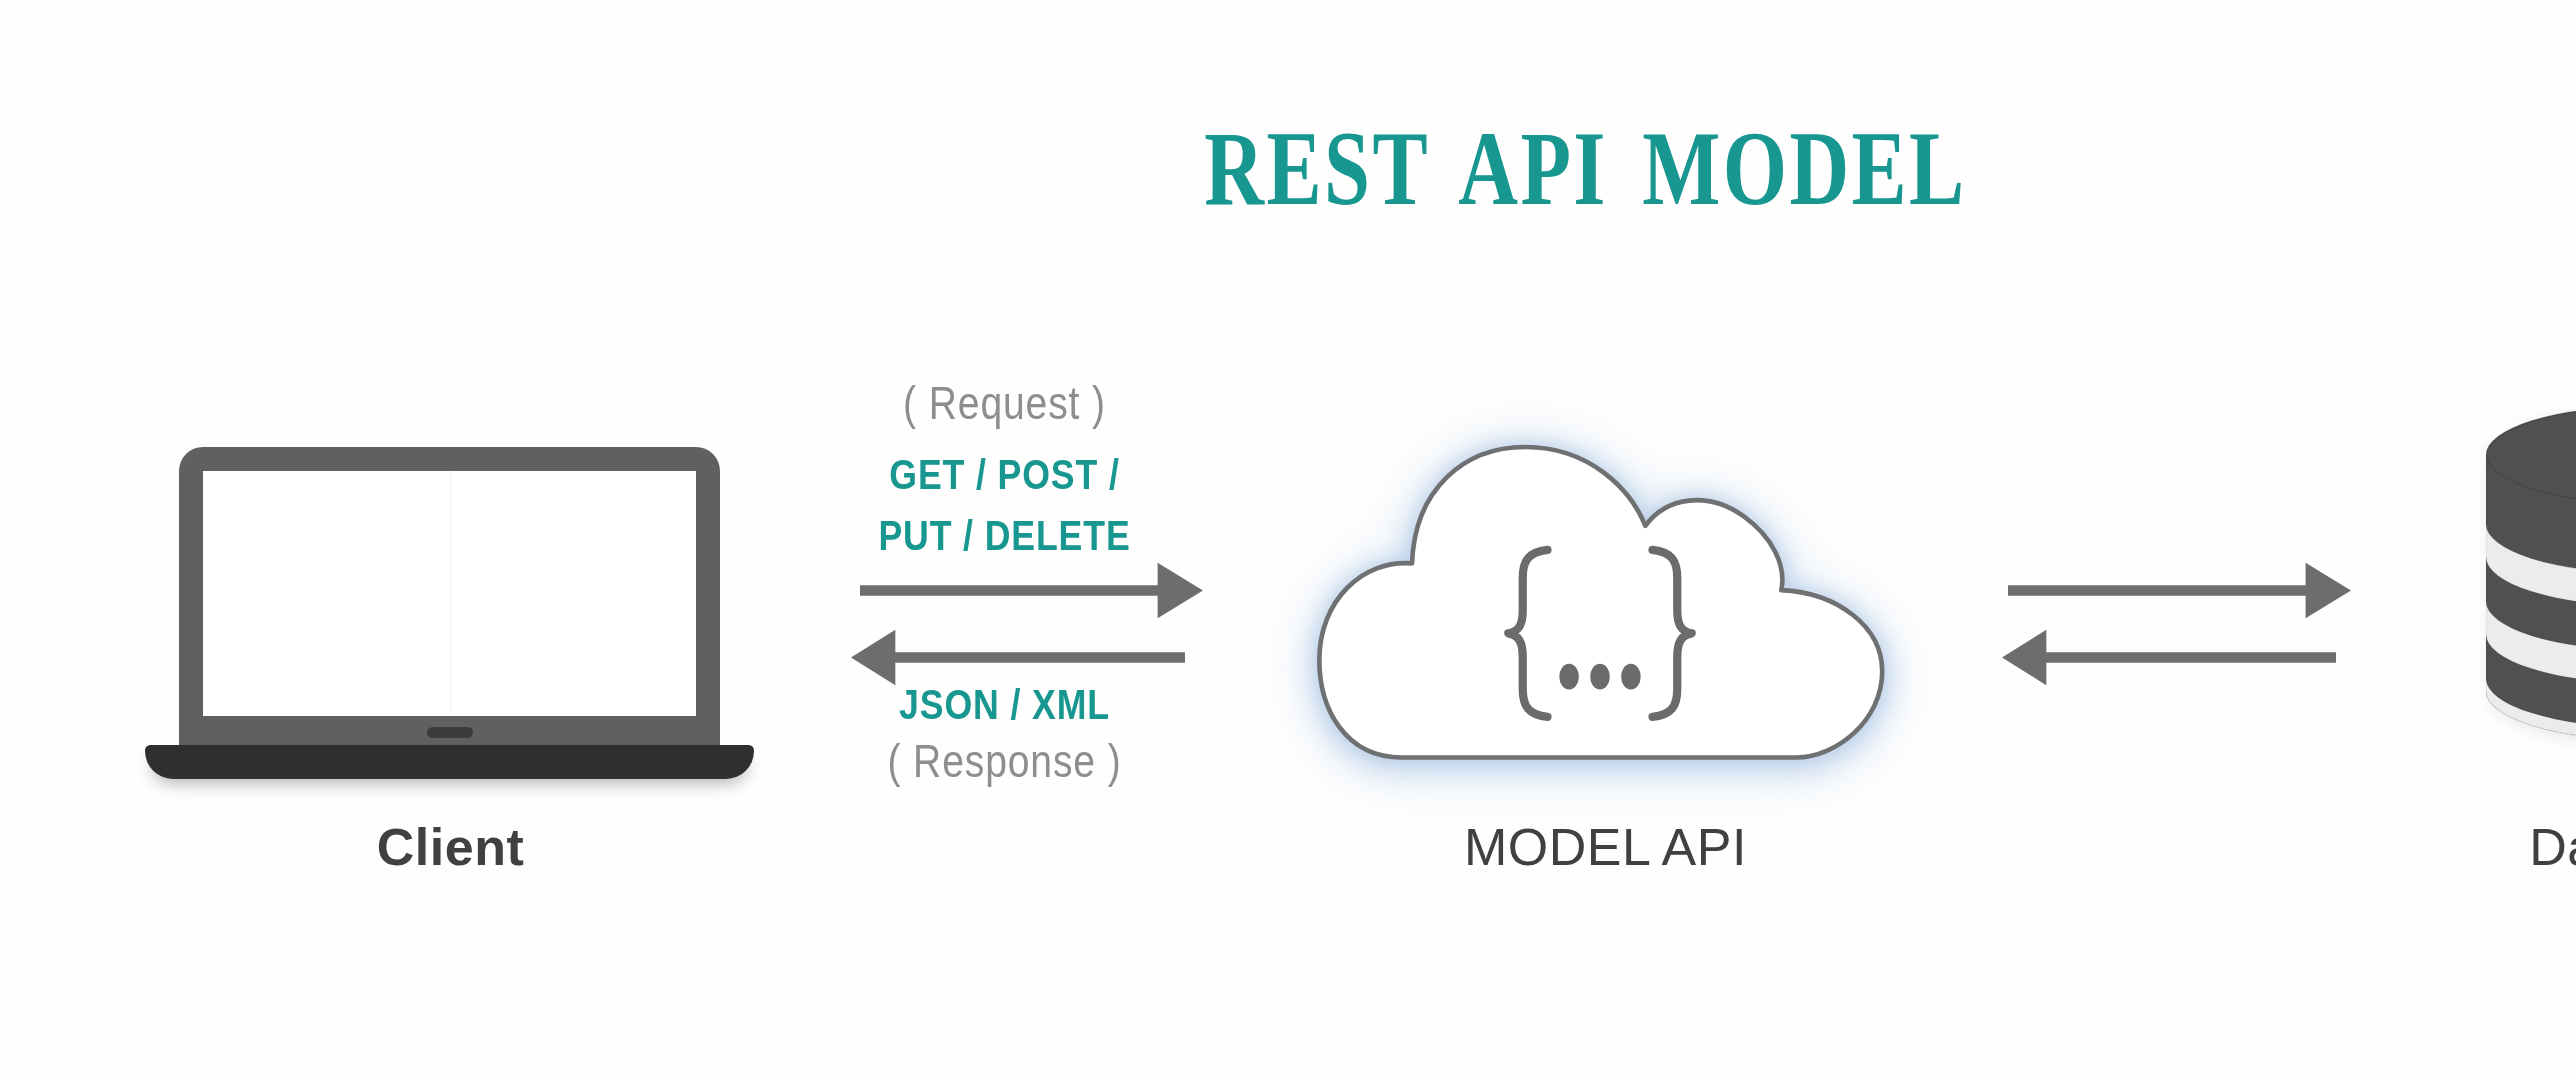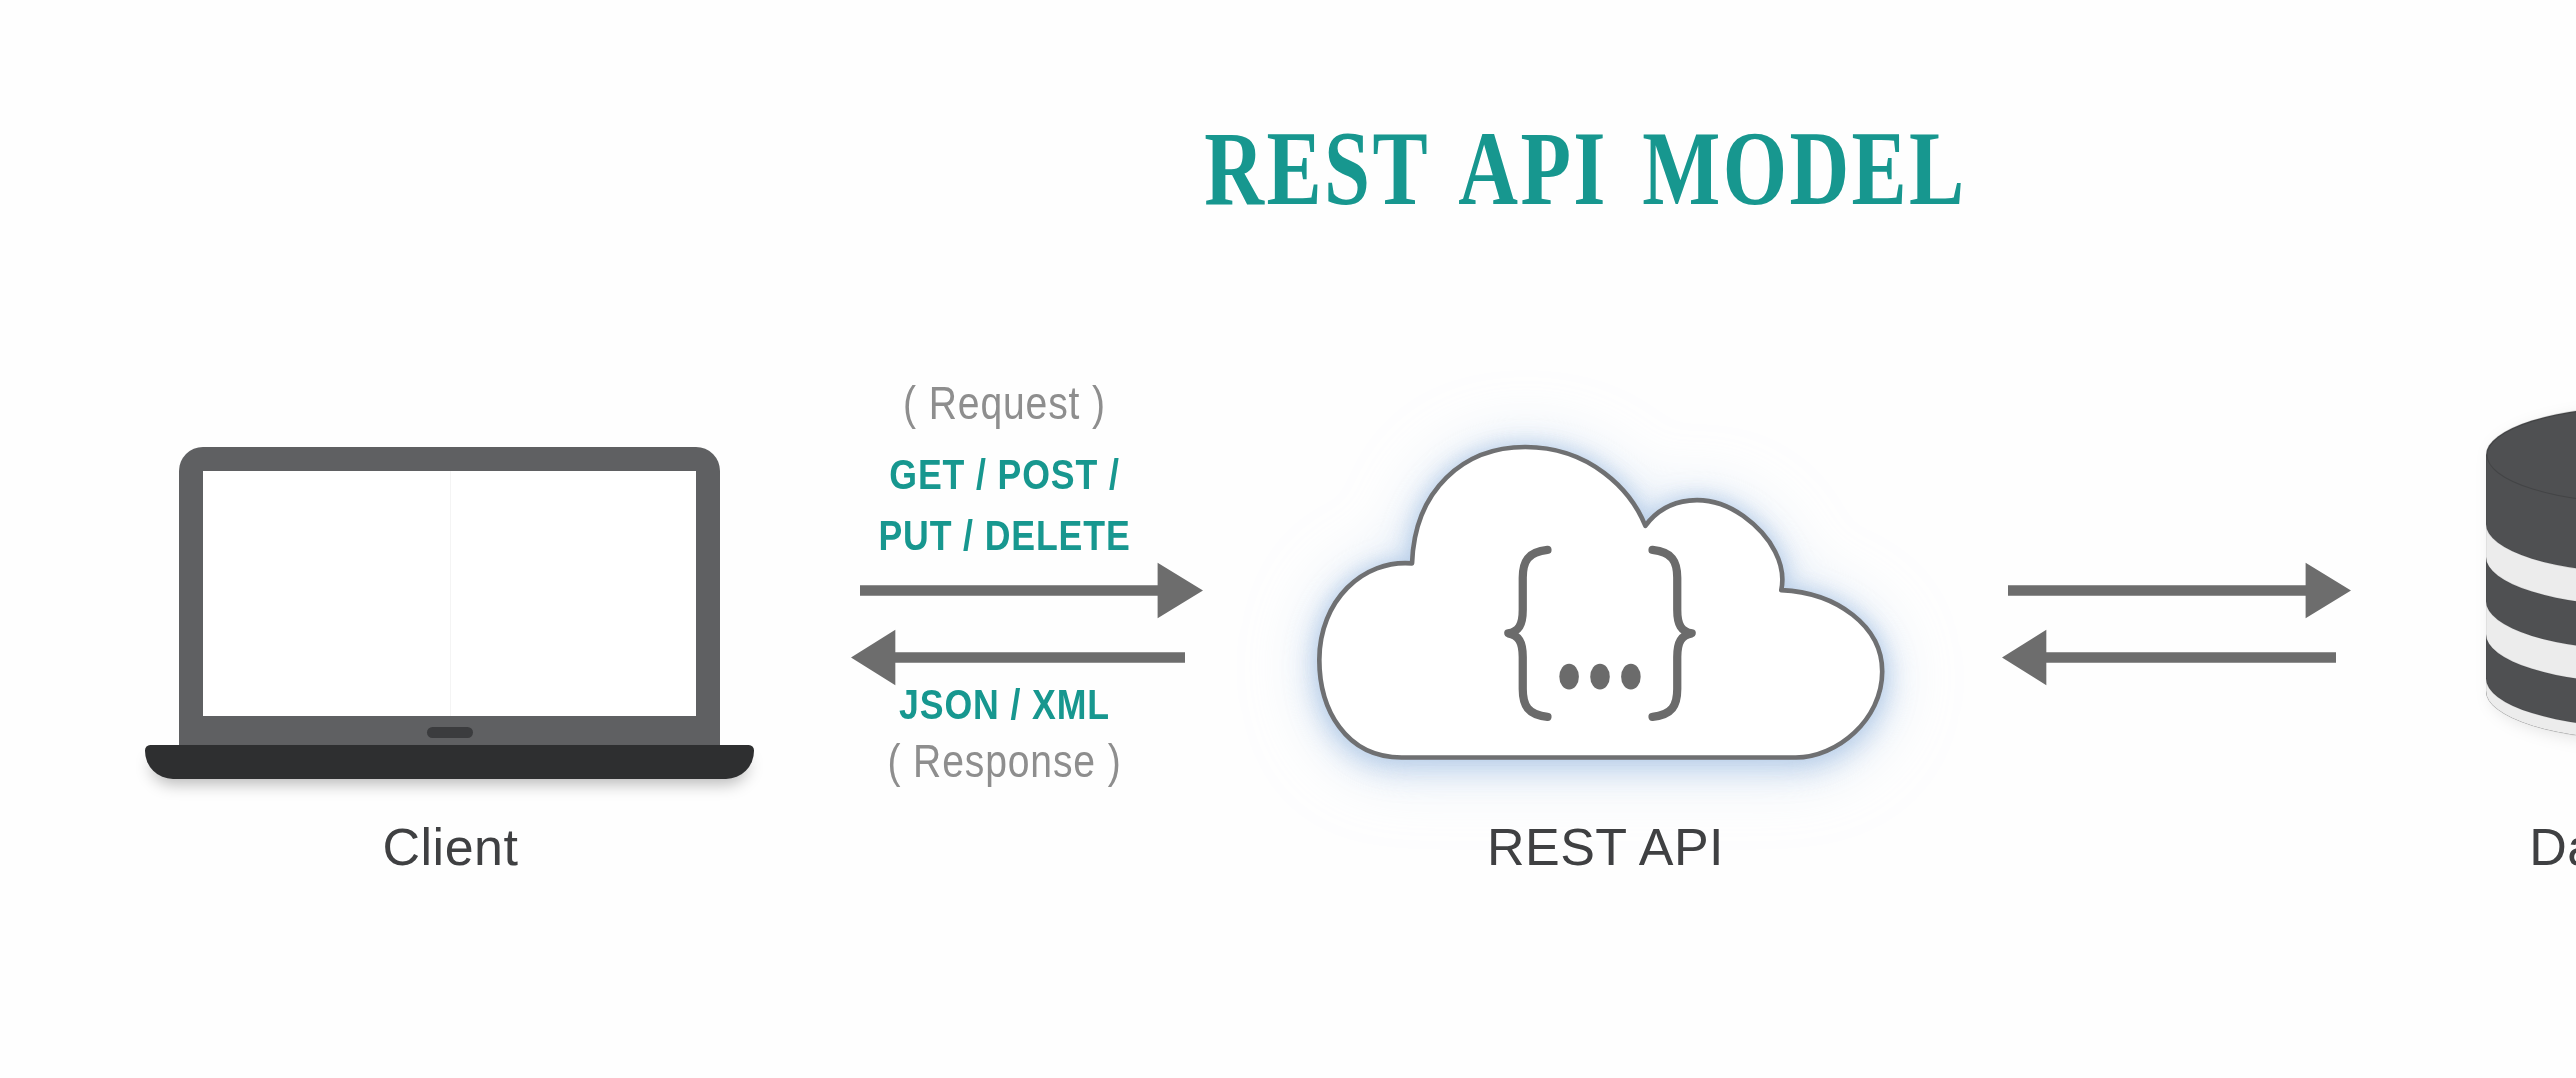--- a/index.html
+++ b/index.html
@@ -24,21 +24,21 @@
     background:rgba(0,0,0,0.045);}
   .laptop-notch{position:absolute;left:50%;transform:translateX(-50%);bottom:7.2px;
     width:46px;height:11.3px;border-radius:6.2px;background:var(--laptop_notch,#3B3C3E);}
   .laptop-base{position:absolute;left:0;top:298px;width:609px;height:34px;
     background:var(--laptop_base,#2E2F30);border-radius:5.2px 5.2px 28px 28px;
     box-shadow:0 10.3px 15.5px -5.2px rgba(0,0,0,0.28);}
 
   
   .node-label{position:absolute;top:817px;width:361px;text-align:center;
     font-size:52px;letter-spacing:0.5px;color:var(--text_dark,#3F4042);white-space:nowrap;}
-  .client-label{left:270px;}
+  .client-label{left:270px;font-weight:bold;}
   .api-label{left:1425px;}
   .db-label{left:2462px;}
 
   
   .flow-text{position:absolute;left:824px;width:361px;text-align:center;
     transform:scaleX(0.85);transform-origin:center center;white-space:nowrap;line-height:1;}
   .flow-muted{font-size:46px;font-weight:400;letter-spacing:1px;color:var(--text_muted,#8E8E8E);}
   .flow-accent{font-size:42px;font-weight:700;letter-spacing:1px;color:var(--accent_teal,#17978F);}
   .request-note{top:380px;}
   .methods-1{top:454px;}
@@ -115,21 +115,21 @@
         C 450 398 442 410 422 414 C 442 418 450 430 450 460 L 450 522
         C 450 554 460 572 498 576"></path>
       <path class="brace" d="M 702 252 C 740 256 750 274 750 306 L 750 368
         C 750 398 758 410 778 414 C 758 418 750 430 750 460 L 750 522
         C 750 554 740 572 702 576"></path>
       <ellipse class="dot" cx="540" cy="498" rx="19" ry="25"></ellipse>
       <ellipse class="dot" cx="600" cy="498" rx="19" ry="25"></ellipse>
       <ellipse class="dot" cx="660" cy="498" rx="19" ry="25"></ellipse>
     </g>
   </svg>
-  <div class="node-label api-label">REST API</div>
+  <div class="node-label api-label">MODEL API</div>
 
   <svg class="arrow arrow-api-db" width="343" height="65" viewBox="0 0 665 126">
     <polygon points="0,53 577,53 577,9 665,63 577,117 577,73 0,73"></polygon>
   </svg>
   <svg class="arrow arrow-db-api" width="334" height="65" viewBox="0 0 648 126">
     <polygon points="648,53 86,53 86,9 0,63 86,117 86,73 648,73"></polygon>
   </svg>
 
   <svg class="db-svg" width="314" height="335" viewBox="0 0 610 650">
     <defs>

